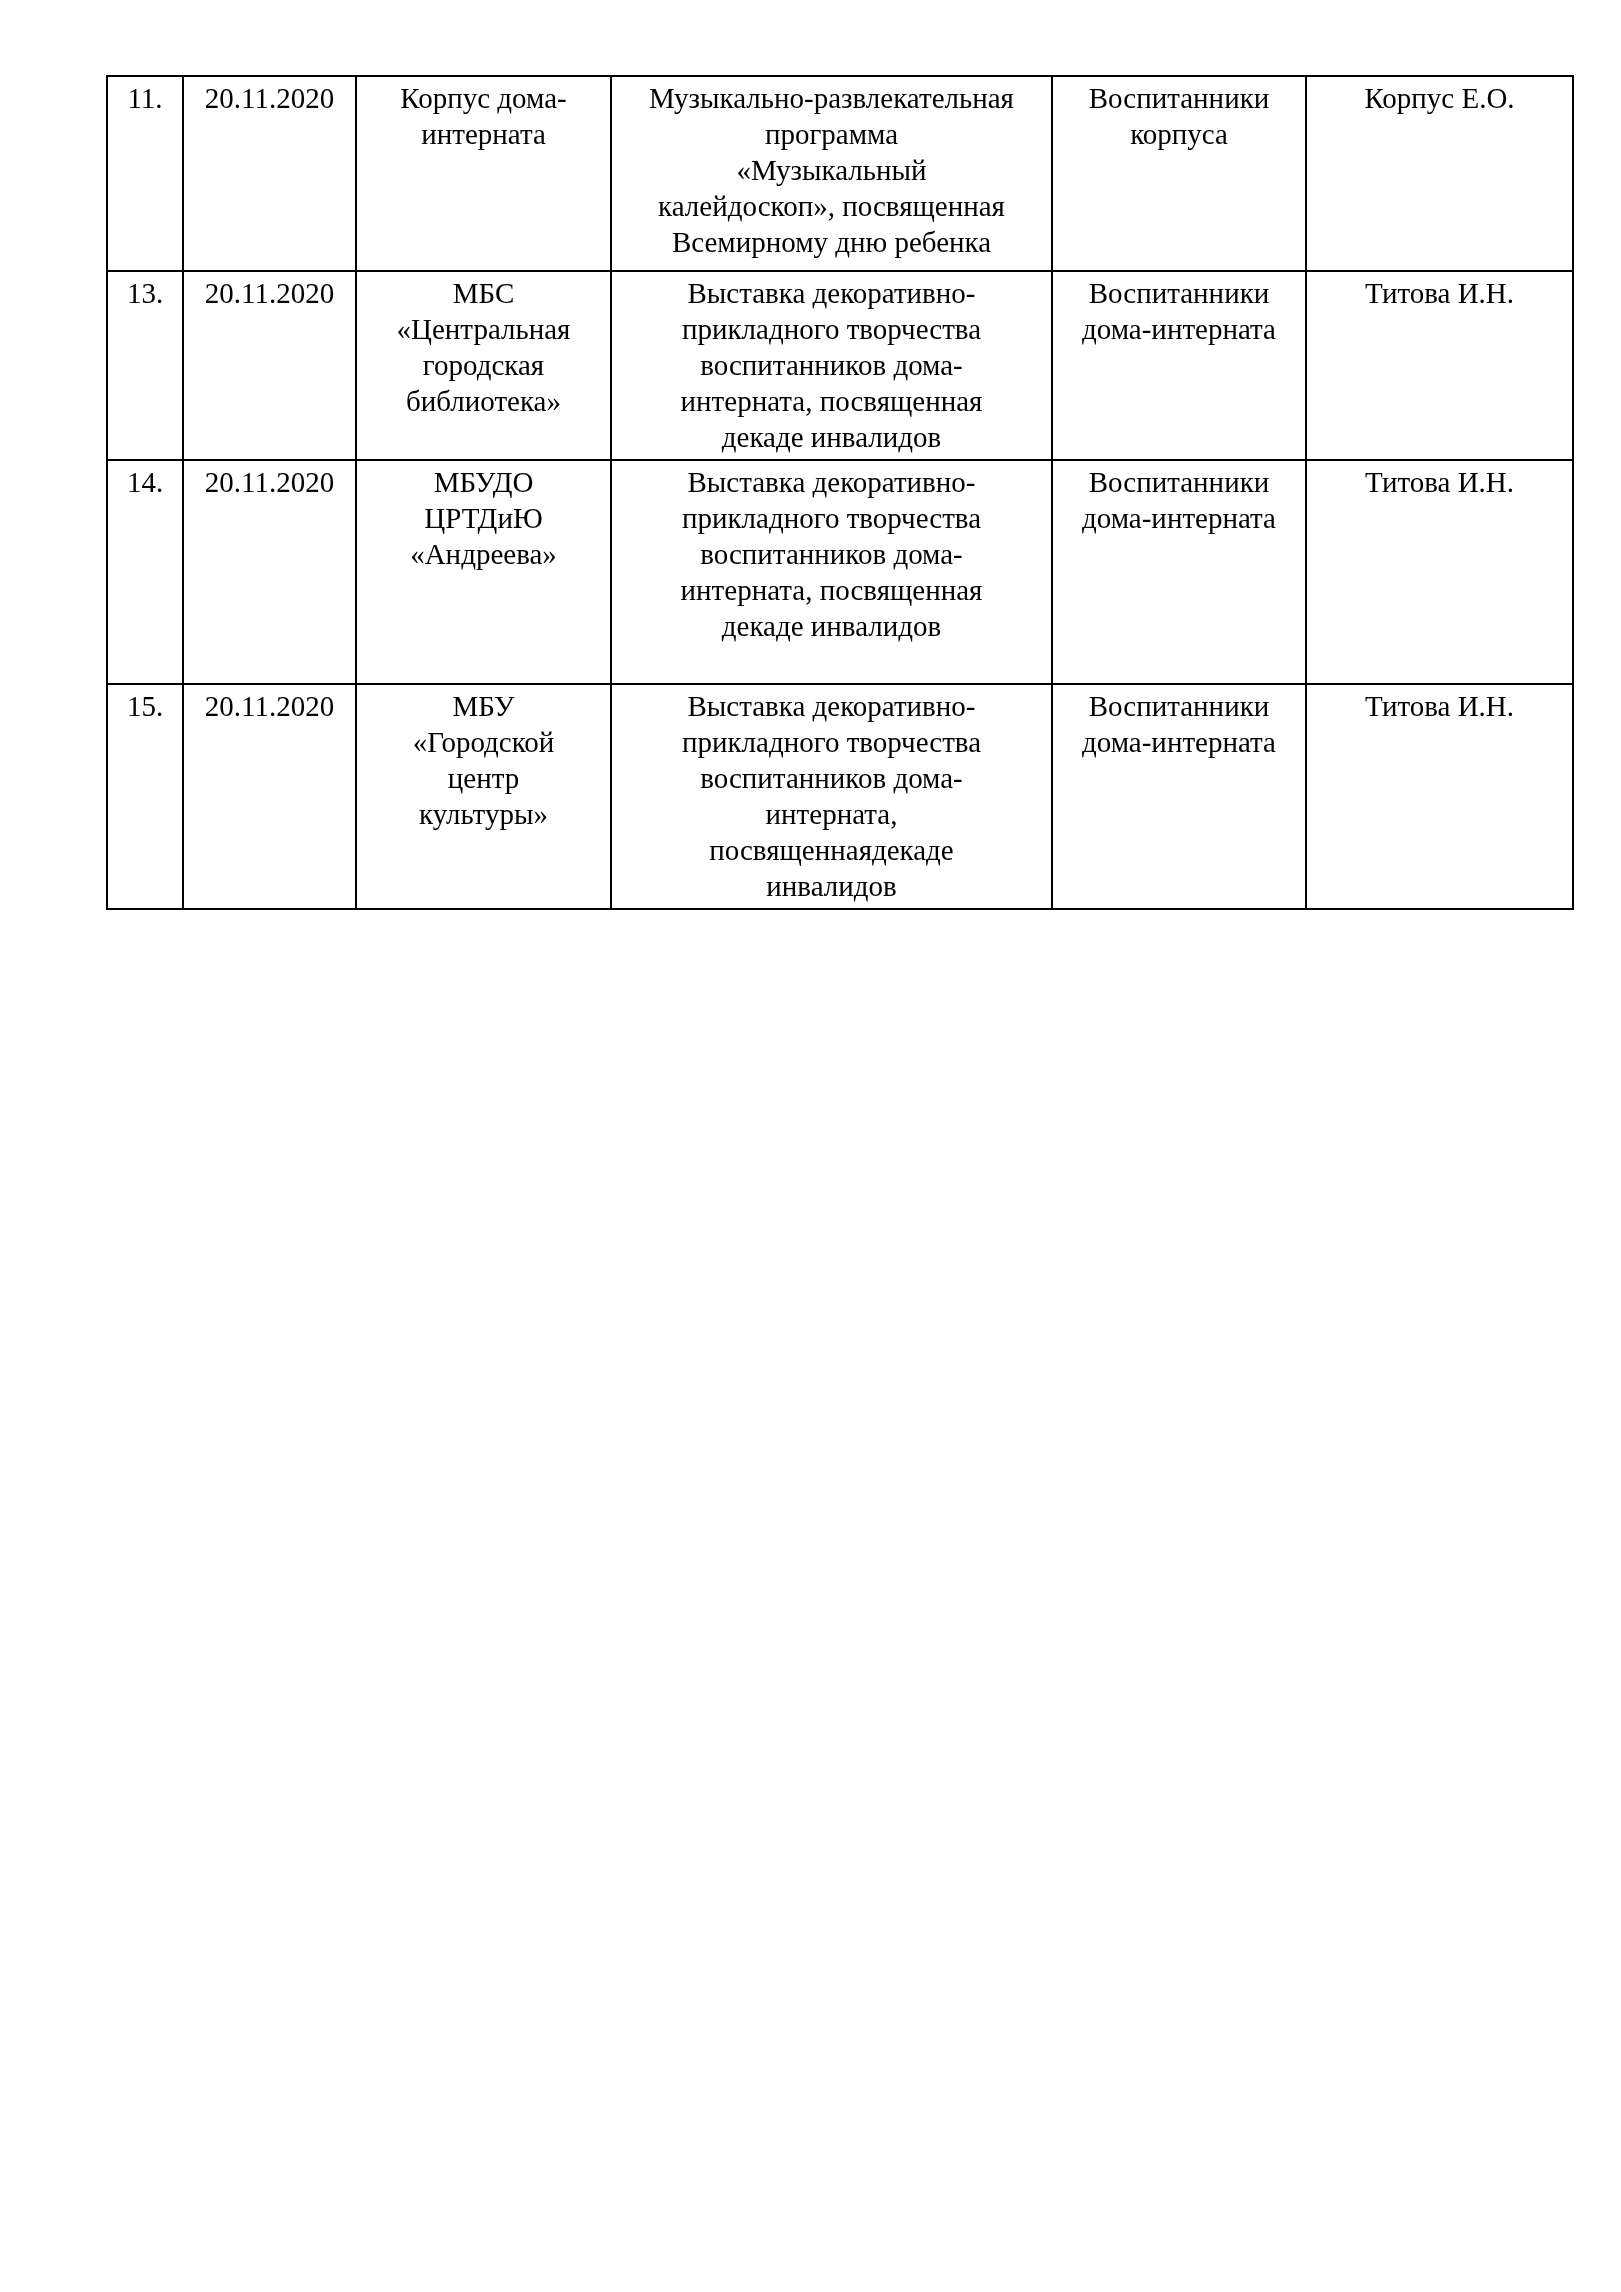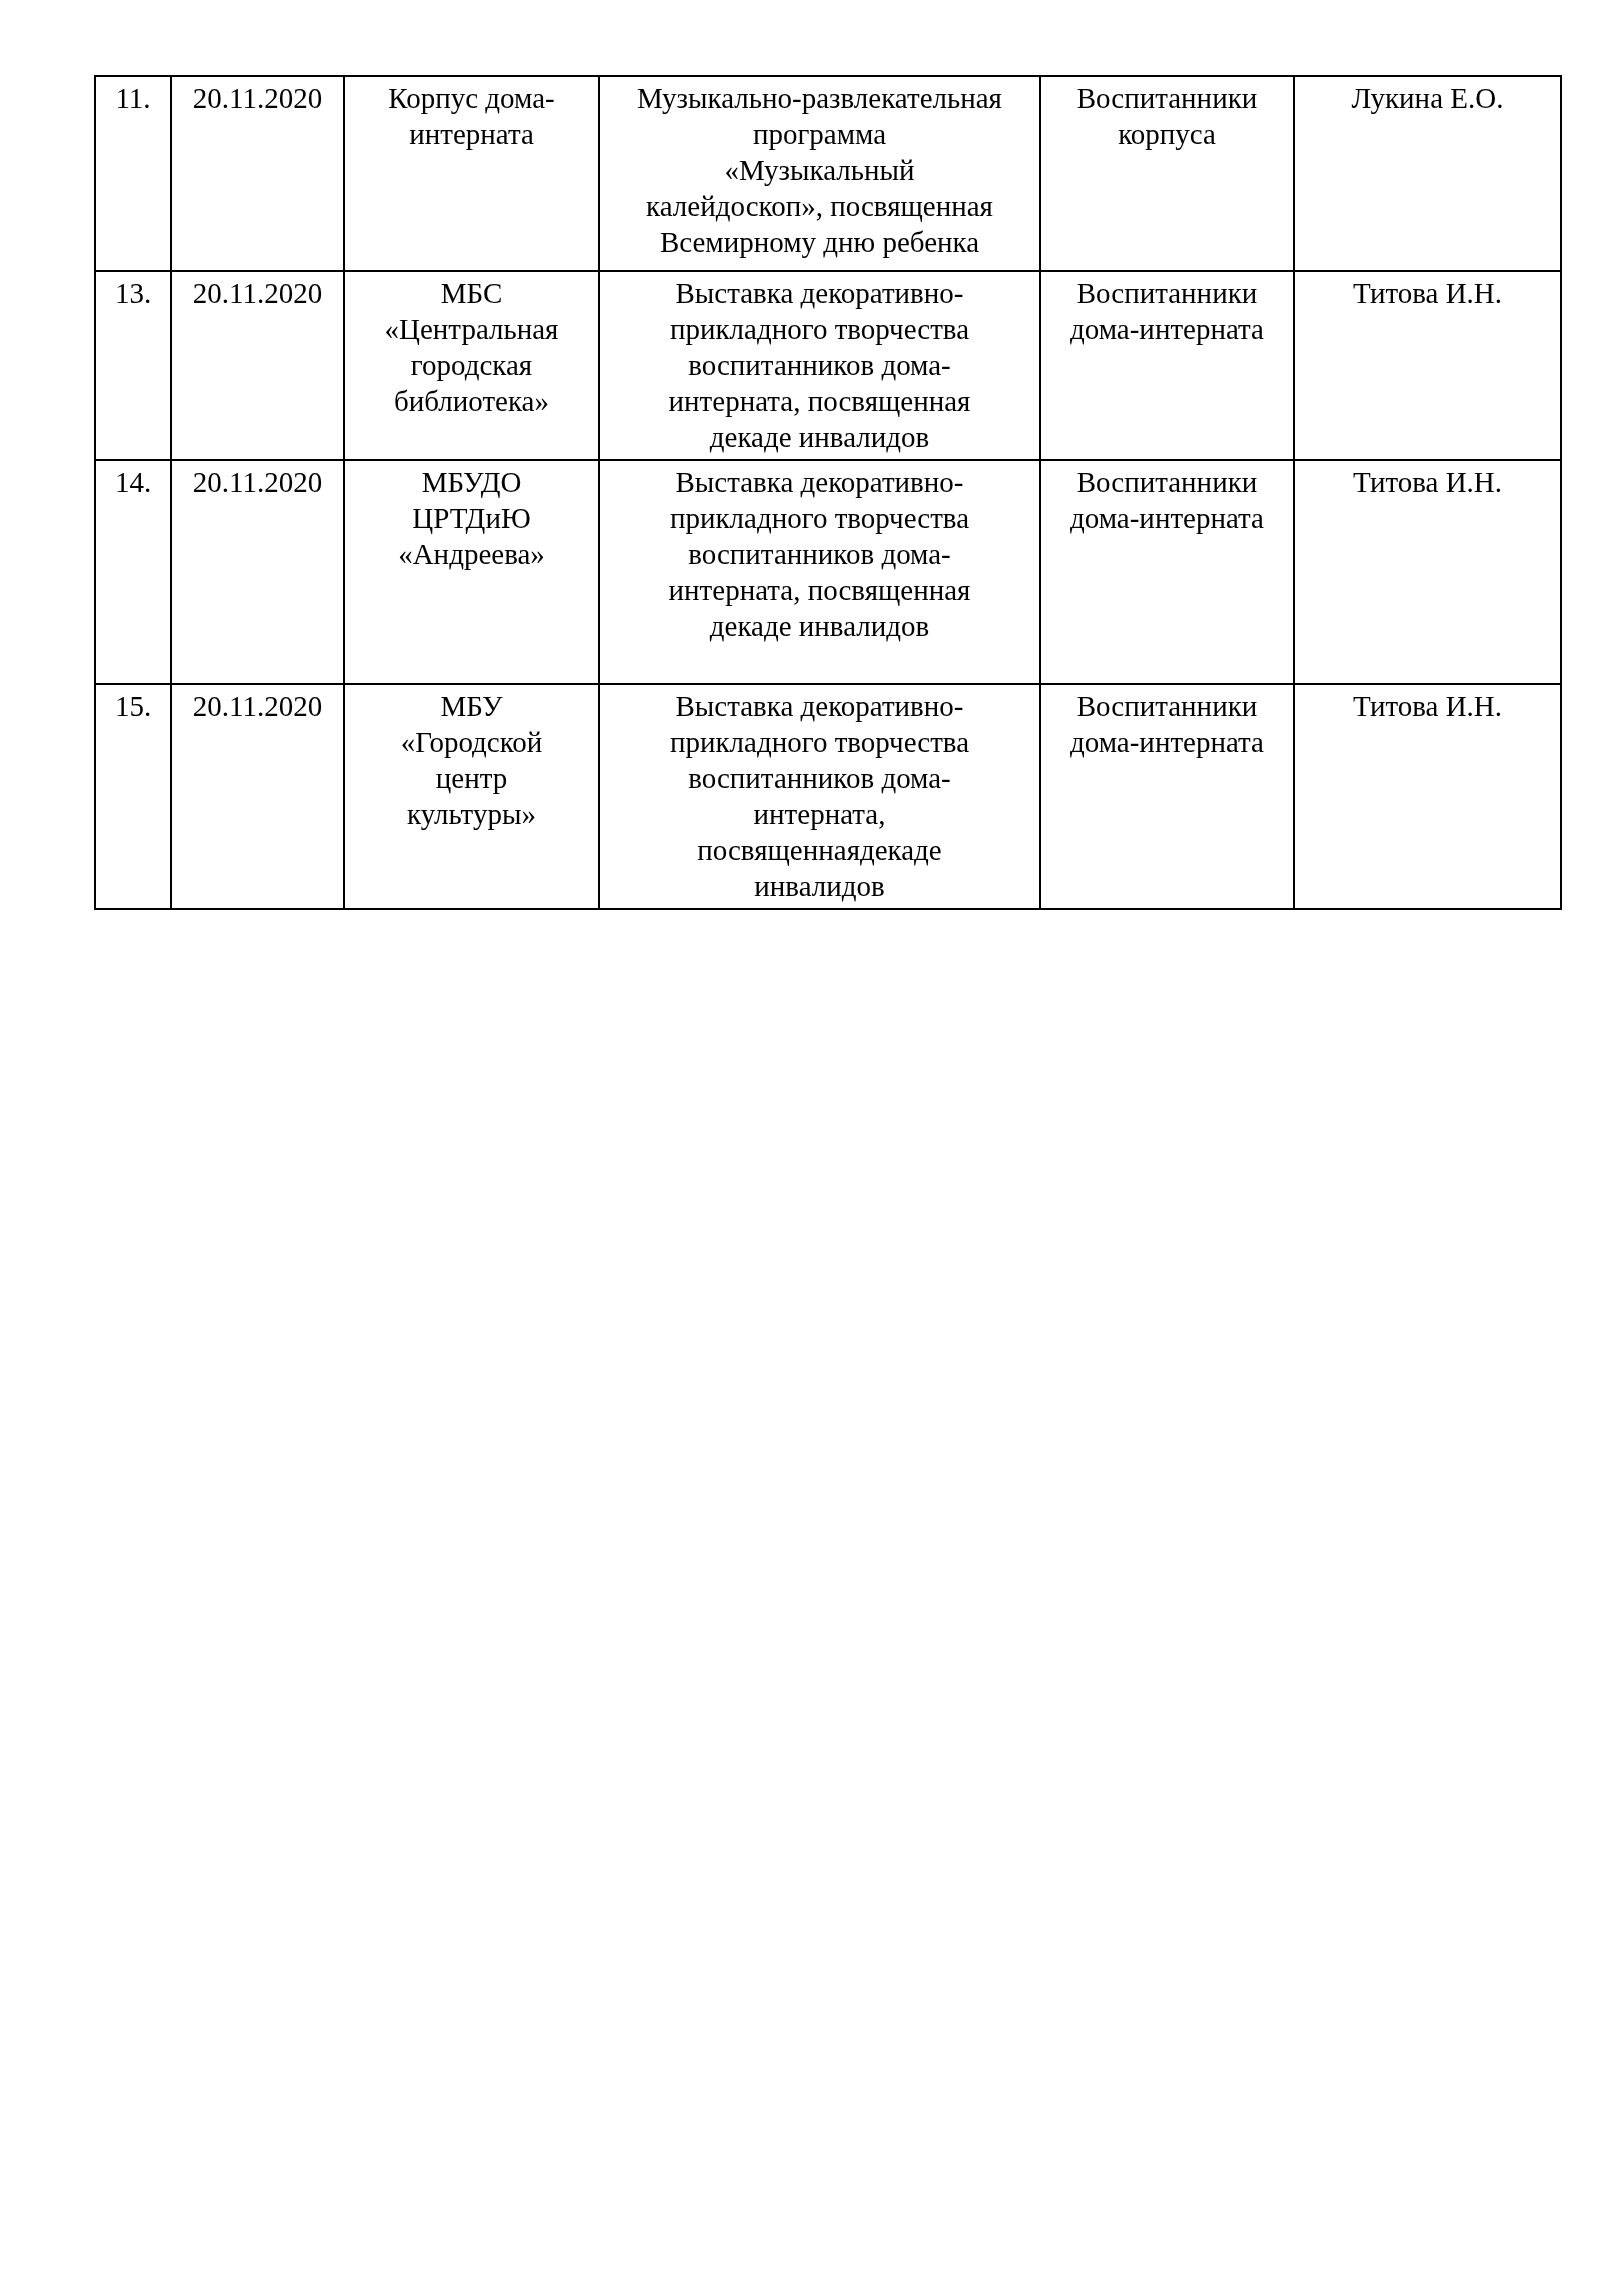--- a/index.html
+++ b/index.html
@@ -6,21 +6,21 @@
   .page {
     position: relative;
     width: 1621px;
     height: 2293px;
     background: #ffffff;
     color: #000000;
     font-family: "Liberation Serif", "DejaVu Serif", serif;
   }
   table.events {
     position: absolute;
-    left: 94px;
+    left: 106px;
     top: 75px;
     width: 1467px;
     border-collapse: collapse;
     table-layout: fixed;
     border: 2.9px solid #000000;
     font-size: 29px;
     line-height: 36px;
   }
   table.events td {
     border: 2px solid #000000;
@@ -61,21 +61,21 @@
         <td>20.11.2020</td>
         <td>Корпус дома-
 интерната</td>
         <td>Музыкально-развлекательная
 программа
 «Музыкальный
 калейдоскоп», посвященная
 Всемирному дню ребенка</td>
         <td>Воспитанники
 корпуса</td>
-        <td>Лукина Е.О.</td>
+        <td>Корпус Е.О.</td>
       </tr>
       <tr class="row-13">
         <td>13.</td>
         <td>20.11.2020</td>
         <td>МБС
 «Центральная
 городская
 библиотека»</td>
         <td>Выставка декоративно-
 прикладного творчества

